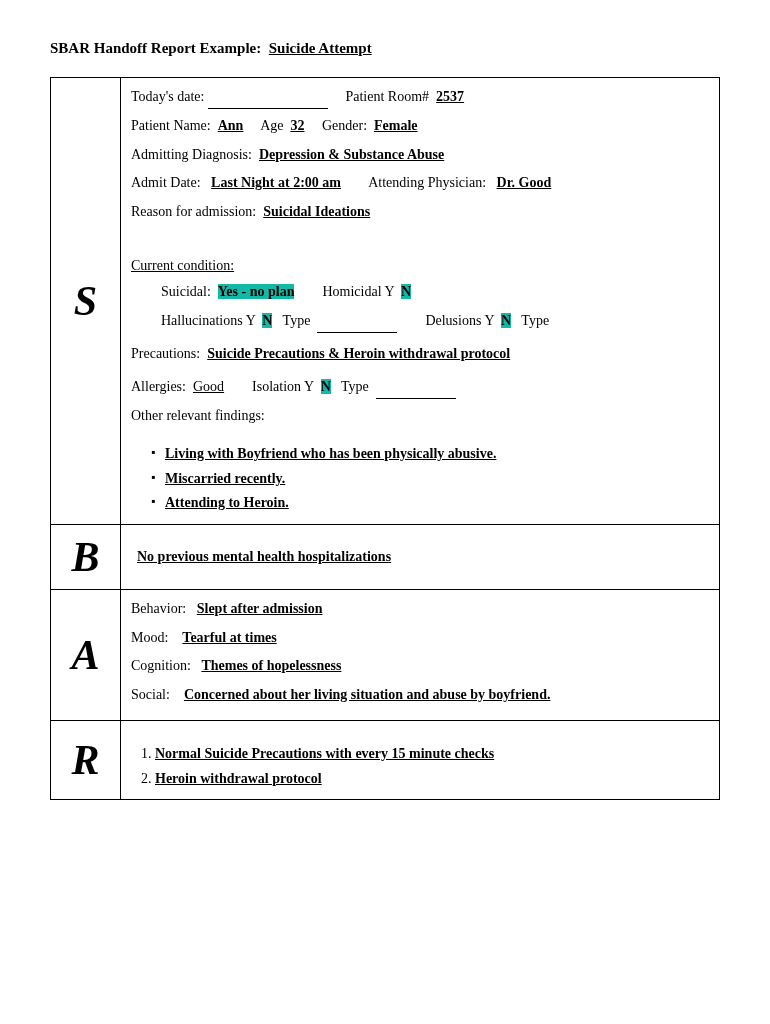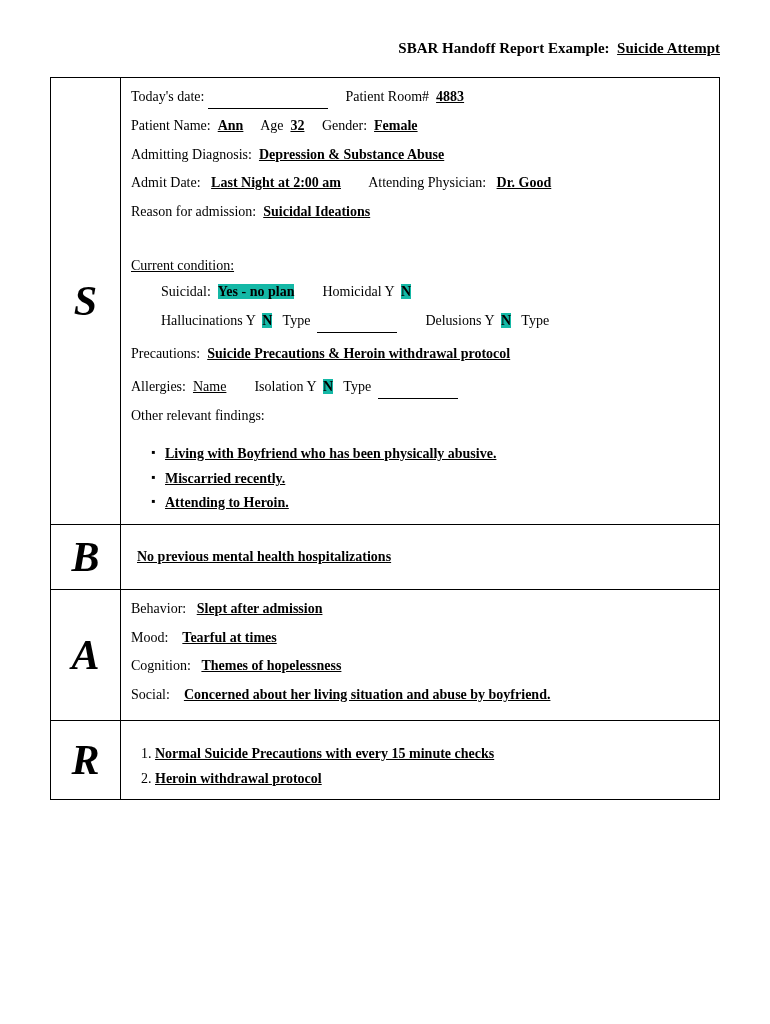--- a/index.html
+++ b/index.html
@@ -12,21 +12,21 @@
       background: #ffffff;
       font-family: "Times New Roman", Times, serif;
       font-size: 14px;
       width: 770px;
       min-height: 1024px;
       padding: 40px 50px;
       color: #000000;
     }
 
     .page-title {
-      text-align: right;
+      text-align: left;
       font-weight: bold;
       font-size: 15px;
       margin-bottom: 20px;
     }
 
     .page-title .underline {
       text-decoration: underline;
     }
 
     .sbar-table {
@@ -135,21 +135,21 @@
     <td class="letter-cell">
       <span>S</span>
     </td>
     <td class="content-cell s-content">
 
       <p class="line-item">
         <span>Today's date:</span>
         <span class="blank-line">&nbsp;&nbsp;&nbsp;&nbsp;&nbsp;&nbsp;&nbsp;&nbsp;&nbsp;&nbsp;&nbsp;&nbsp;&nbsp;&nbsp;&nbsp;&nbsp;</span>
         &nbsp;&nbsp;&nbsp;
         <span>Patient Room#</span>
-        &nbsp;<span class="bold-underline">4883</span>
+        &nbsp;<span class="bold-underline">2537</span>
       </p>
 
       <p class="line-item">
         <span>Patient Name:</span>
         &nbsp;<span class="bold-underline">Ann</span>
         &nbsp;&nbsp;&nbsp;
         <span>Age</span>
         &nbsp;<span class="bold-underline">32</span>
         &nbsp;&nbsp;&nbsp;
         <span>Gender:</span>
@@ -199,21 +199,21 @@
         <span>Type</span>
       </p>
 
       <p class="line-item section-gap">
         <span>Precautions:</span>
         &nbsp;<span class="bold-underline">Suicide Precautions &amp; Heroin withdrawal protocol</span>
       </p>
 
       <p class="line-item section-gap">
         <span>Allergies:</span>
-        &nbsp;<span class="underline">Name</span>
+        &nbsp;<span class="underline">Good</span>
         &nbsp;&nbsp;&nbsp;&nbsp;&nbsp;&nbsp;
         <span>Isolation Y</span>
         &nbsp;<span class="highlight-yellow">N</span>
         &nbsp;
         <span>Type</span>
         &nbsp;<span class="blank-line-short">&nbsp;&nbsp;&nbsp;&nbsp;&nbsp;&nbsp;&nbsp;&nbsp;&nbsp;&nbsp;&nbsp;&nbsp;&nbsp;&nbsp;</span>
       </p>
 
       <p class="line-item">
         <span>Other  relevant findings:</span>

